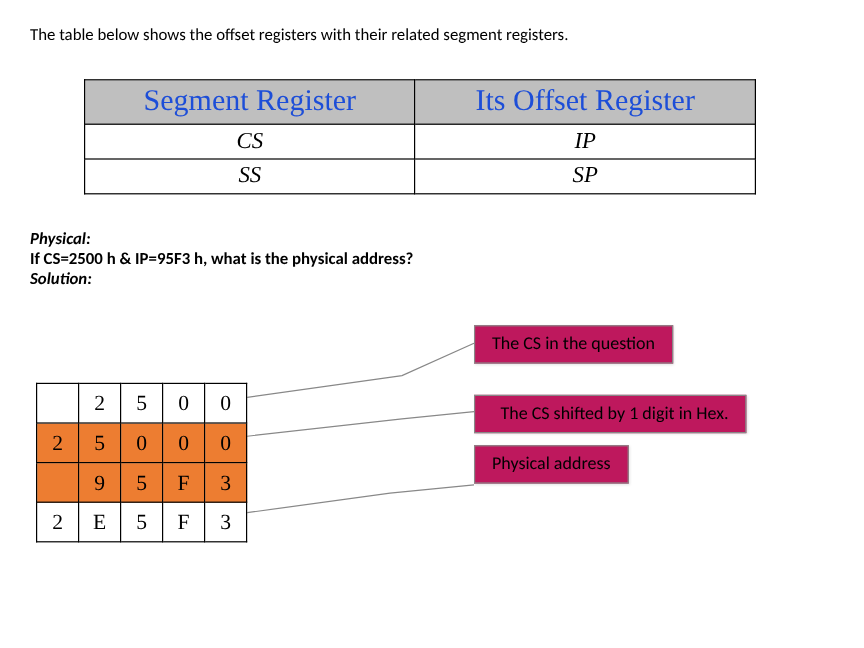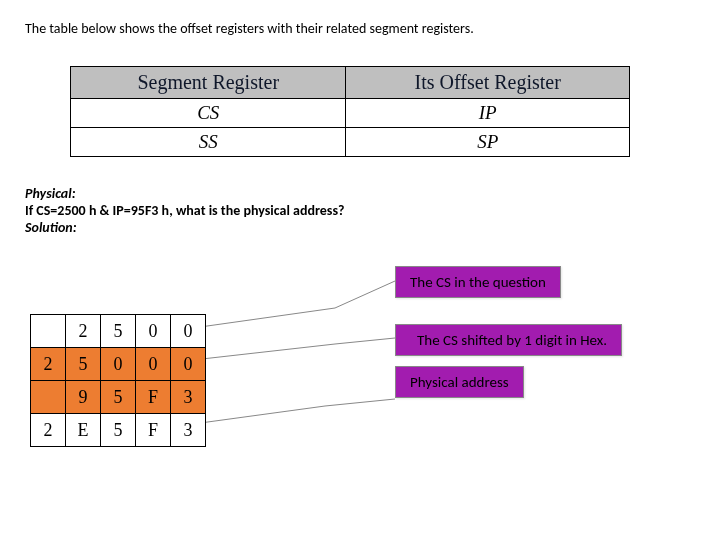--- a/index.html
+++ b/index.html
@@ -19,25 +19,25 @@
   }
   .reg-table {
     border-collapse: collapse;
     width: 560px;
     margin: 0 auto 28px 45px;
     font-family: "Times New Roman", serif;
     font-size: 19px;
   }
   .reg-table th {
     background: #bfbfbf;
-    color: #0f172a;
+    color: #1d4ed8;
     font-weight: normal;
     padding: 4px 8px;
     border: 1px solid #000;
-    font-size: 20px;
+    font-size: 25px;
   }
   .reg-table td {
     border: 1px solid #000;
     text-align: center;
     padding: 3px 8px;
     font-size: 19px;
     font-style: italic;
   }
   .example-block {
     margin: 0 0 18px 0;
@@ -74,21 +74,21 @@
   .calc-table td.empty {
     border: 1px solid #000;
     background: #fff;
   }
   .calc-table td.orange {
     background: #ed7d31;
   }
   .annotation {
     position: absolute;
     border: 1px solid #888;
-    background: #a21caf;
+    background: #be185d;
     padding: 6px 14px;
     font-size: 15px;
     white-space: nowrap;
     box-shadow: 1px 1px 2px rgba(0,0,0,0.1);
   }
   svg.connectors {
     position: absolute;
     left: 0; top: 0;
     width: 660px;
     height: 220px;

